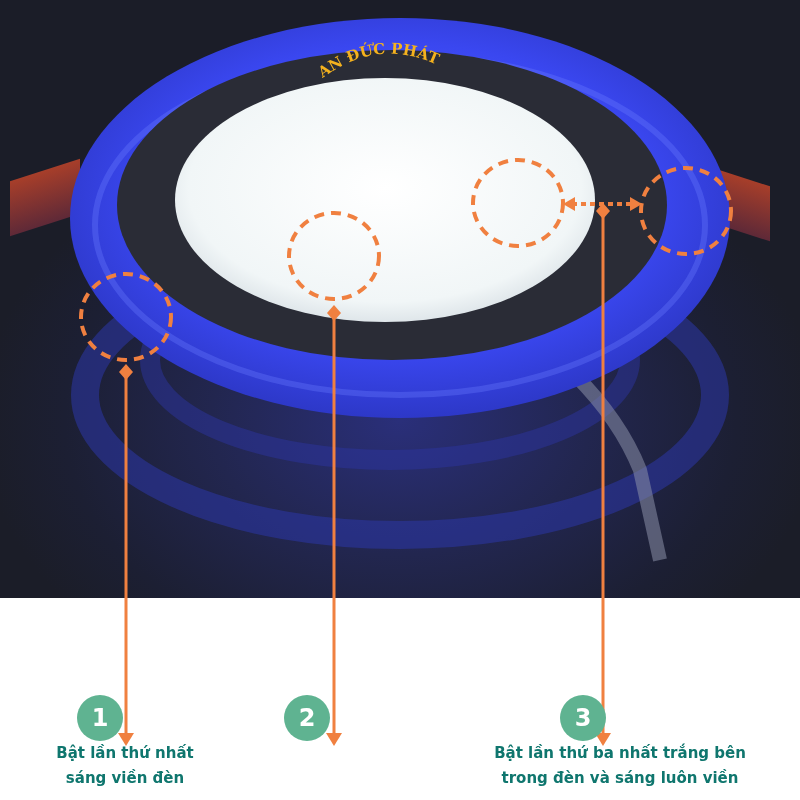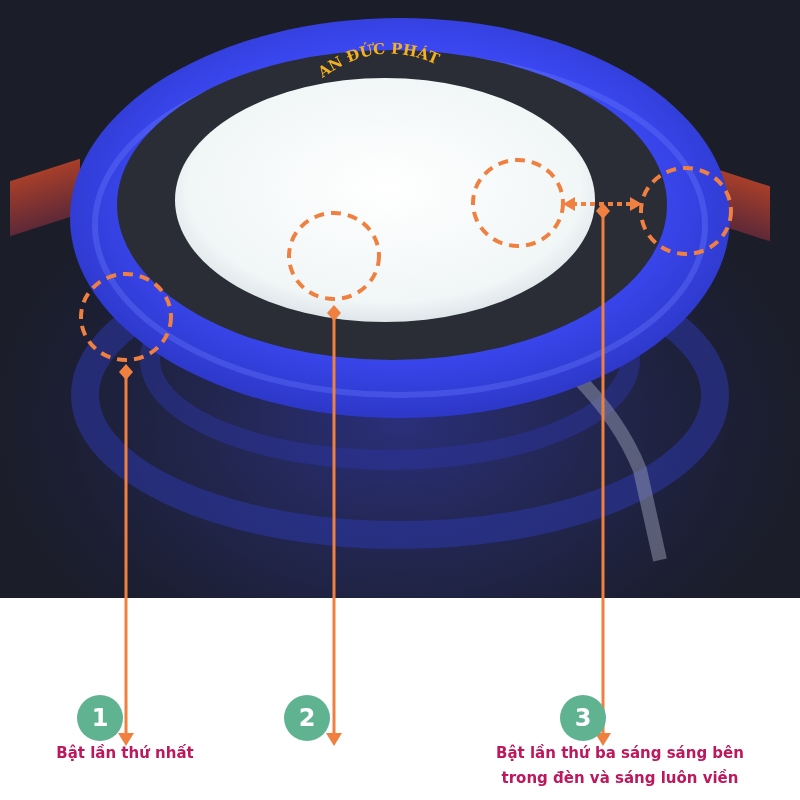--- a/index.html
+++ b/index.html
@@ -2,21 +2,21 @@
 <html><head>
 <meta charset="utf-8">
 <style>
   html, body { margin:0; padding:0; }
   body { width:800px; height:800px; position:relative; overflow:hidden; background:#ffffff; font-family:"DejaVu Sans", sans-serif; }
   .photo { position:absolute; left:0; top:0; width:800px; height:598px; overflow:hidden;
     background: radial-gradient(ellipse 420px 300px at 400px 420px, #2a2f7a 0%, #22264f 45%, #1c1f33 80%, #1b1d28 100%); }
   .bracket { position:absolute; width:70px; height:55px; background:linear-gradient(180deg,#c0442a,#6a2b3a); transform:skewY(-18deg); opacity:.85; }
   .overlay { position:absolute; left:0; top:0; }
   .brand { position:absolute; left:0; top:0; }
-  .label { position:absolute; text-align:center; font-weight:bold; font-size:15px; line-height:25px; color:#be185d; white-space:nowrap; }
+  .label { position:absolute; text-align:center; font-weight:bold; font-size:15px; line-height:25px; color:#0f766e; white-space:nowrap; }
   .label span { display:block; }
   .badge { position:absolute; width:46px; height:46px; border-radius:50%; background:#5fb391; color:#fff; font-size:24px; font-weight:bold; display:flex; align-items:center; justify-content:center; }
 </style>
 </head>
 <body>
 
 <div class="photo">
   <div class="bracket" style="left:10px; top:170px;"></div>
   <div class="bracket" style="left:700px; top:175px; transform:skewY(18deg);"></div>
   <svg width="800" height="598" style="position:absolute;left:0;top:0">
@@ -83,19 +83,20 @@
     <polygon points="595,733 611,733 603,746"></polygon>
   </g>
 </svg>
 
 <div class="badge" style="left:77px; top:695px;">1</div>
 <div class="badge" style="left:284px; top:695px;">2</div>
 <div class="badge" style="left:560px; top:695px;">3</div>
 
 <div class="label" style="left:20px; width:210px; top:741px;">
   <span>Bật lần thứ nhất</span>
+  <span>sáng viền đèn</span>
 </div>
 <div class="label" style="left:215px; width:240px; top:741px;">
 </div>
 <div class="label" style="left:470px; width:300px; top:741px;">
-  <span>Bật lần thứ ba sáng sáng bên</span>
+  <span>Bật lần thứ ba nhất trắng bên</span>
   <span>trong đèn và sáng luôn viền</span>
 </div>
 
 </body></html>

